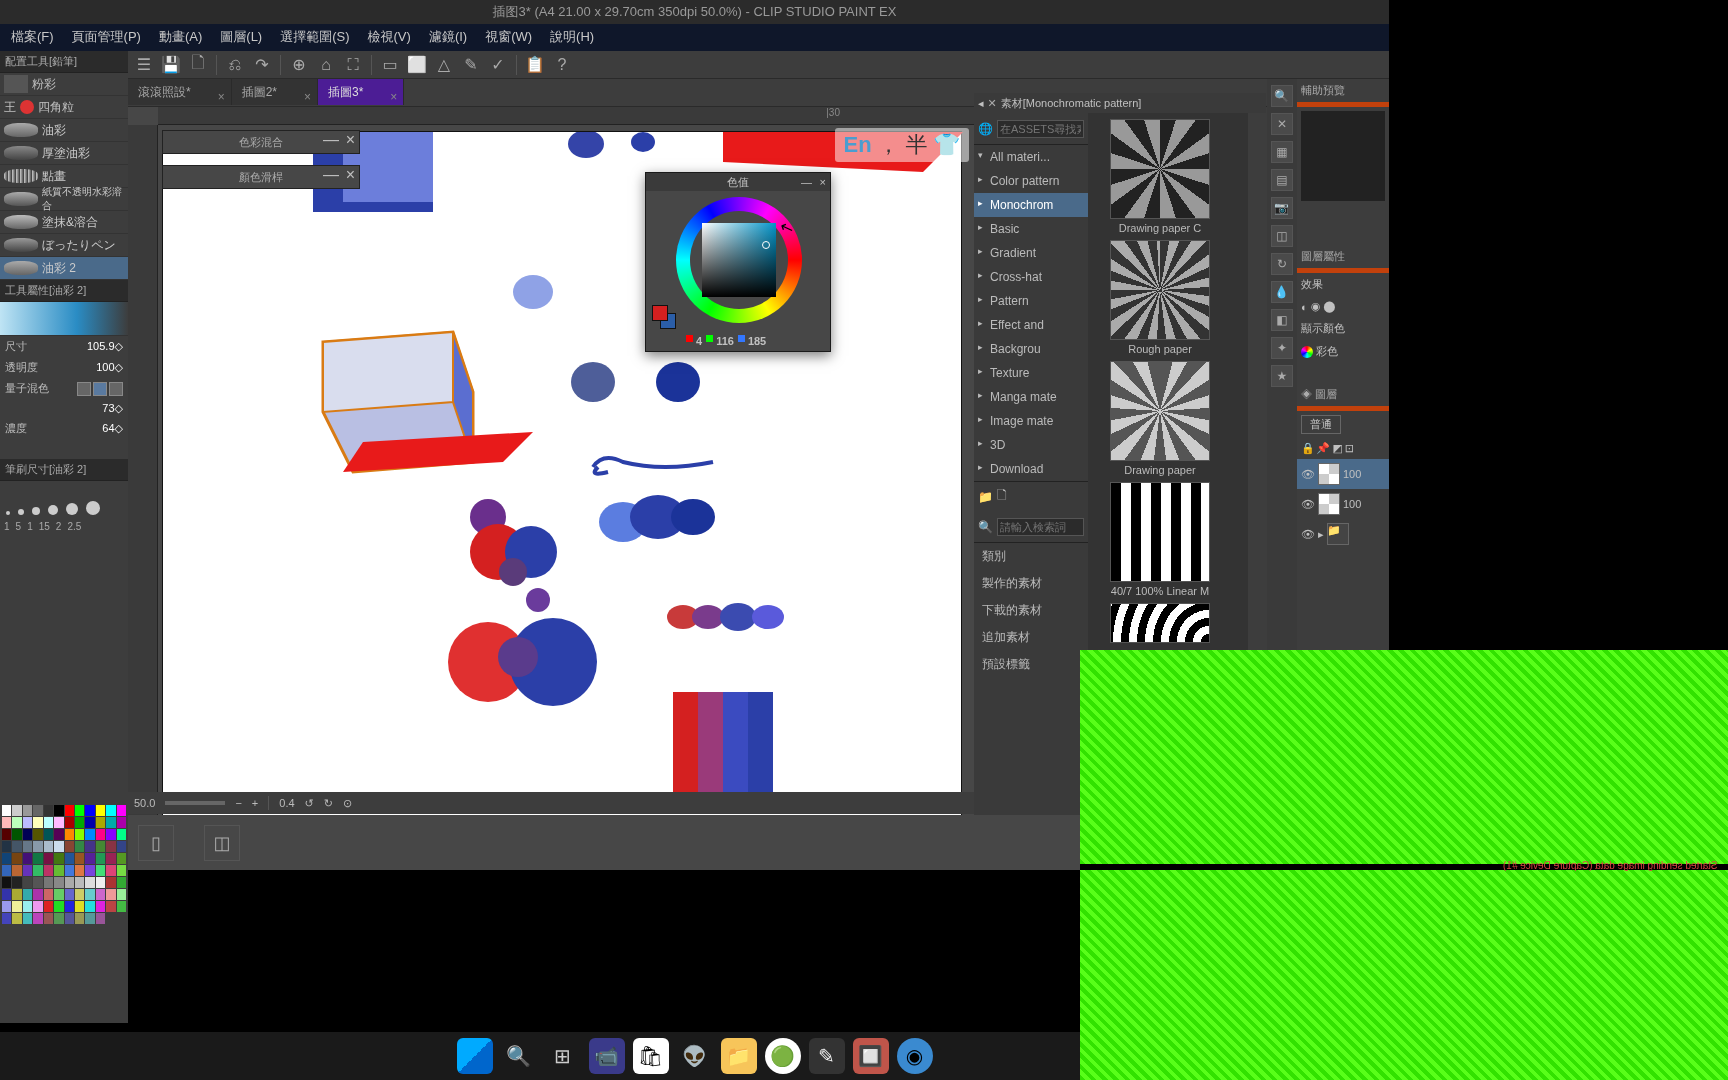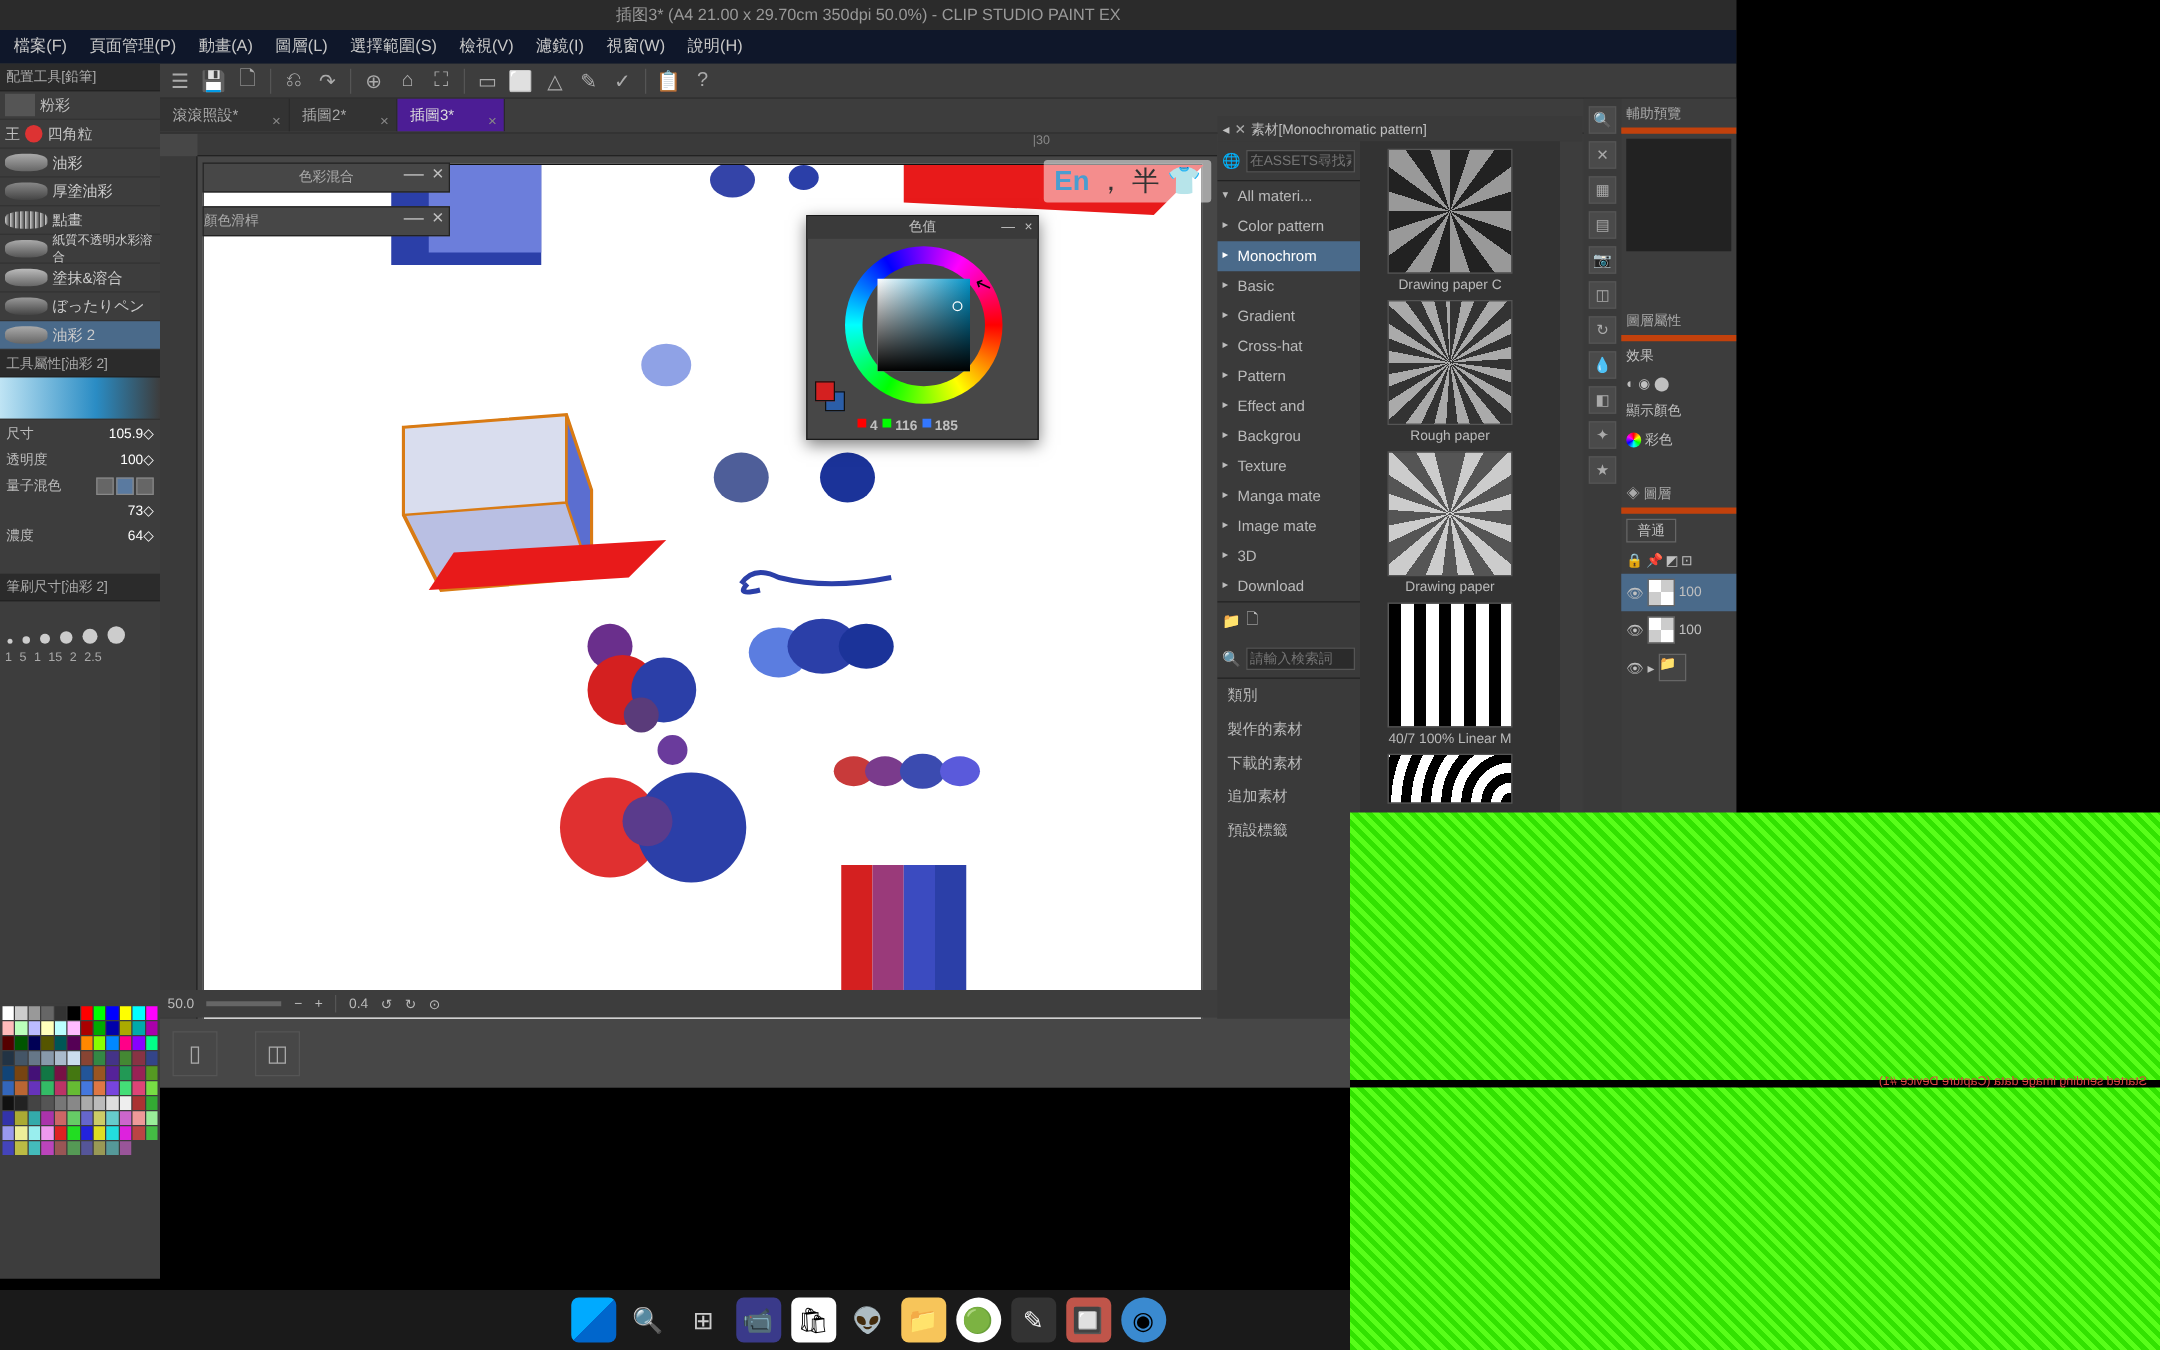--- a/index.html
+++ b/index.html
@@ -27,21 +27,21 @@
 .tab{padding:0 40px 0 10px;height:26px;line-height:26px;font-size:12px;background:#333;border-right:1px solid #2a2a2a;position:relative;color:#aaa}
 .tab.active{background:#4c1d95;color:#ddd}
 .tab-x{position:absolute;right:6px;top:5px;font-size:12px;color:#888}
 
 .subpanel-1{position:absolute;left:162px;top:130px;width:198px;height:24px;background:#474747;border:1px solid #222}
 .subpanel-1 .ttl{text-align:center;font-size:11px;line-height:22px;color:#aaa}
 .subpanel-1 .min{position:absolute;right:20px;top:0;cursor:pointer}
 .subpanel-1 .cls{position:absolute;right:4px;top:0;cursor:pointer}
 
 .subpanel-2{position:absolute;left:162px;top:165px;width:198px;height:24px;background:#474747;border:1px solid #222}
-.subpanel-2 .ttl{text-align:left;font-size:11px;line-height:22px;color:#aaa}
+.subpanel-2 .ttl{text-align:center;font-size:11px;line-height:22px;color:#aaa}
 .subpanel-2 .min{position:absolute;right:20px;top:0;cursor:pointer}
 .subpanel-2 .cls{position:absolute;right:4px;top:0;cursor:pointer}
 
 .canvas-wrap{position:absolute;left:128px;top:79px;width:846px;height:732px;background:#474747;overflow:hidden}
 .ruler-top{position:absolute;left:30px;top:0;right:0;height:18px;background:#3a3a3a;border-bottom:1px solid #222}
 .ruler-left{position:absolute;left:0;top:18px;width:30px;bottom:0;background:#3a3a3a;border-right:1px solid #222}
 .canvas{position:absolute;left:34px;top:24px;width:800px;height:686px;background:#fff;border:1px solid #111}
 .statusbar{position:absolute;left:128px;bottom:56px;width:846px;height:22px;background:#3d3d3d;display:flex;align-items:center;padding:0 6px;font-size:11px;gap:10px;color:#bbb}
 
 .color-float{position:absolute;left:645px;top:172px;width:186px;height:180px;background:#474747;border:1px solid #1a1a1a;box-shadow:0 4px 12px rgba(0,0,0,.5)}

